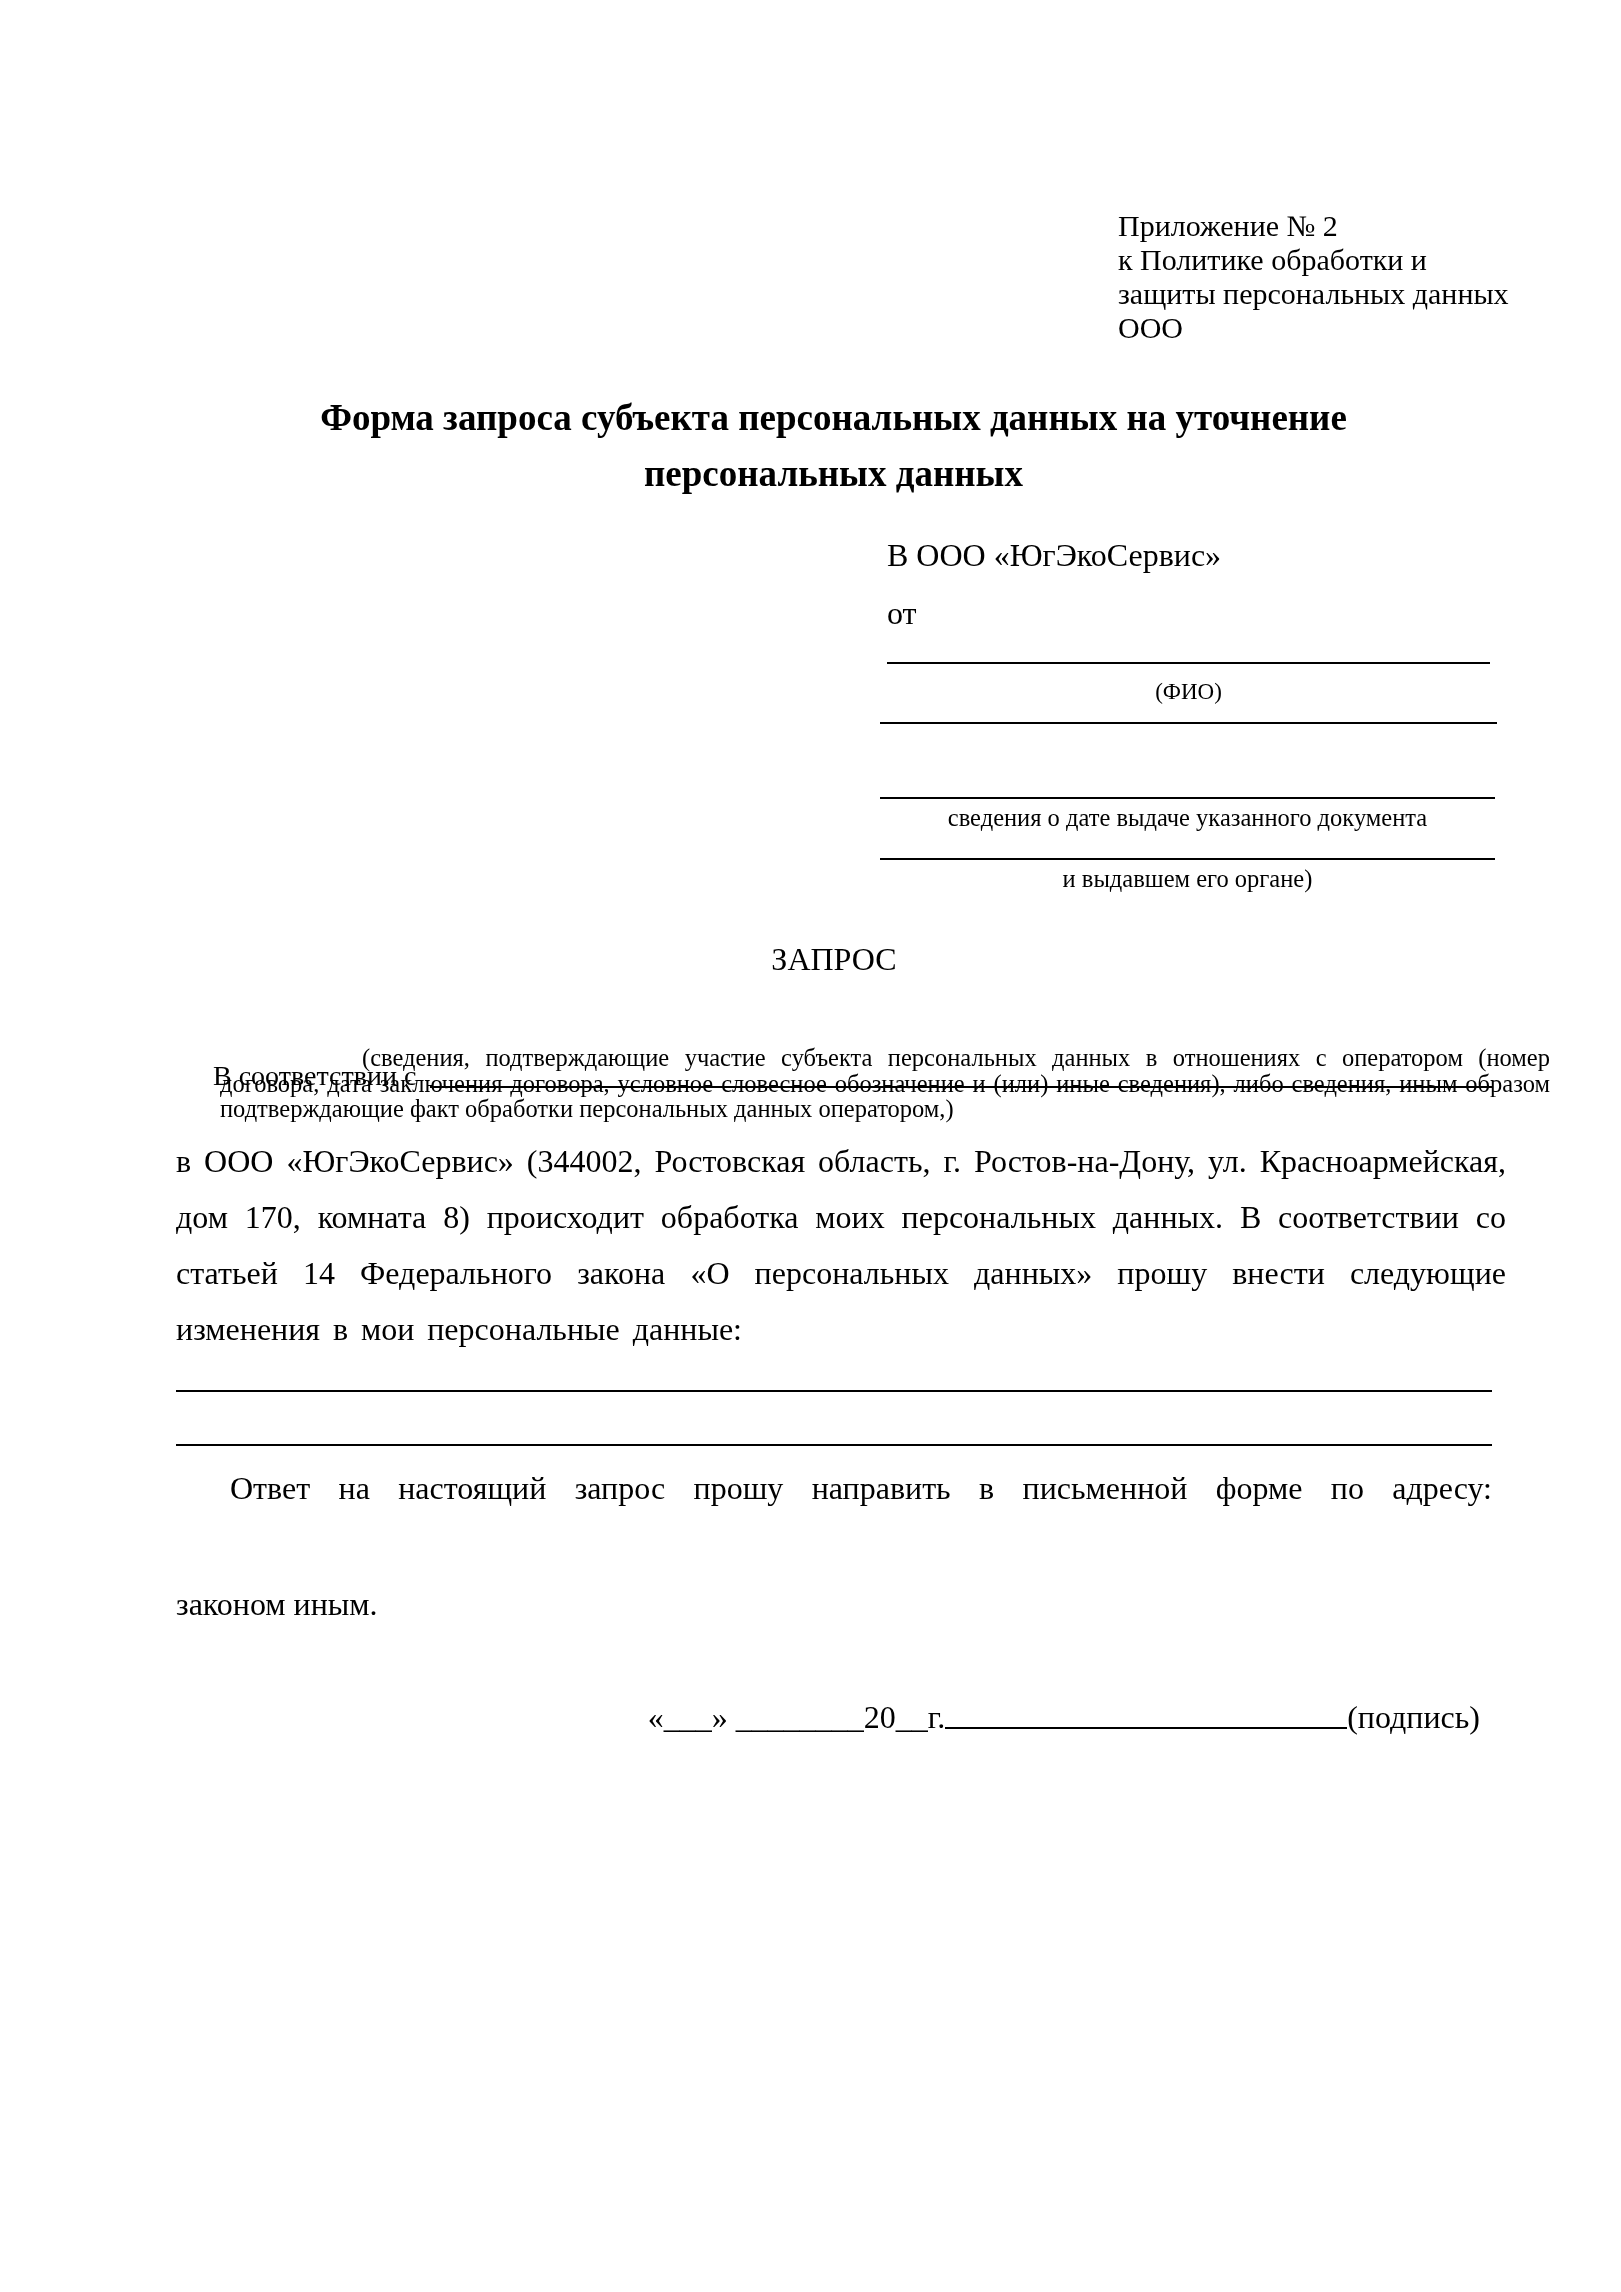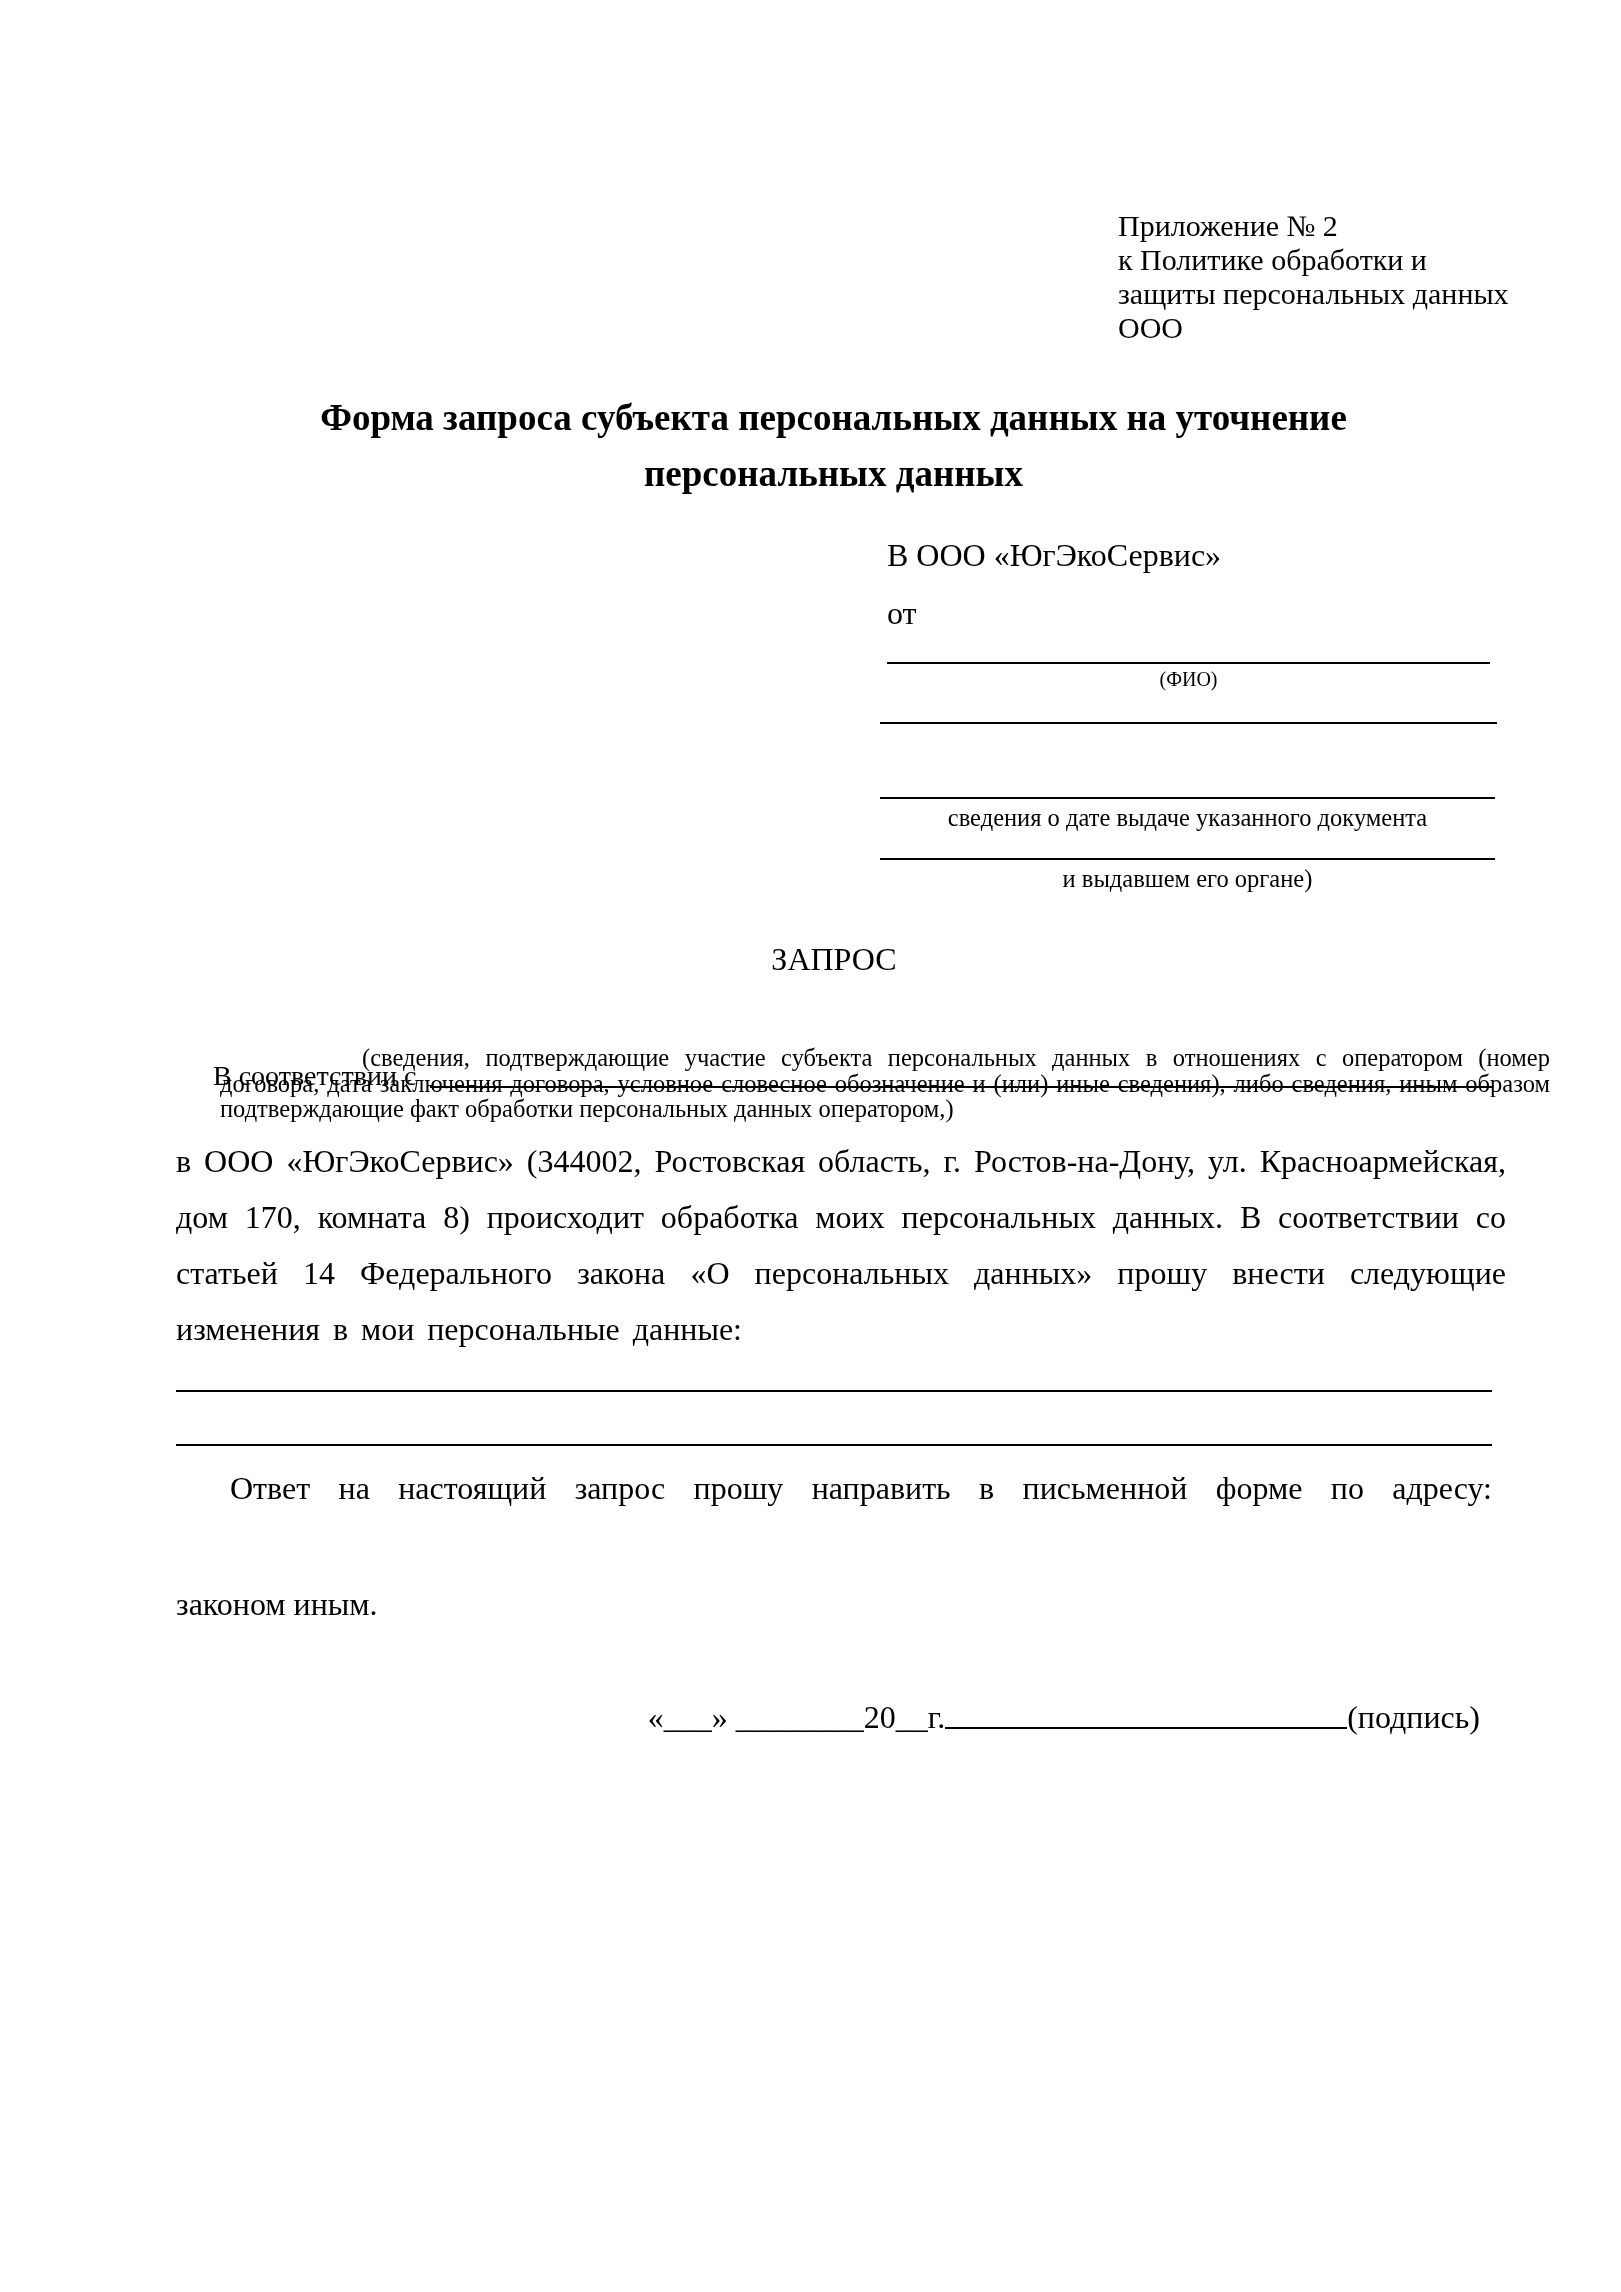--- a/index.html
+++ b/index.html
@@ -24,21 +24,21 @@
     line-height: 56px; text-align: center;
   }
   .to-org { position: absolute; left: 887px; top: 537px; font-size: 32px; }
   .from-label { position: absolute; left: 887px; top: 595px; font-size: 32px; }
 
   
   .field { position: absolute; text-align: center; }
   .field .blank-line { height: 0; border-top: 2px solid #000; }
   .field .caption { font-size: 24.5px; margin-top: 4.9px; }
   .f1 { left: 887px; width: 603px; top: 662px; }
-  .f1 .caption { font-size: 20px; margin-top: 4px; }
+  .f1 .caption { font-size: 23px; margin-top: 15px; }
   .f2 { left: 880px; width: 617px; top: 722px; }
   .f3 { left: 880px; width: 615px; top: 797px; }
   .f4 { left: 880px; width: 615px; top: 858px; }
 
   .zapros {
     position: absolute; left: 176px; width: 1316px; top: 941px;
     font-size: 32px; text-align: center;
   }
 
   .accordance {

